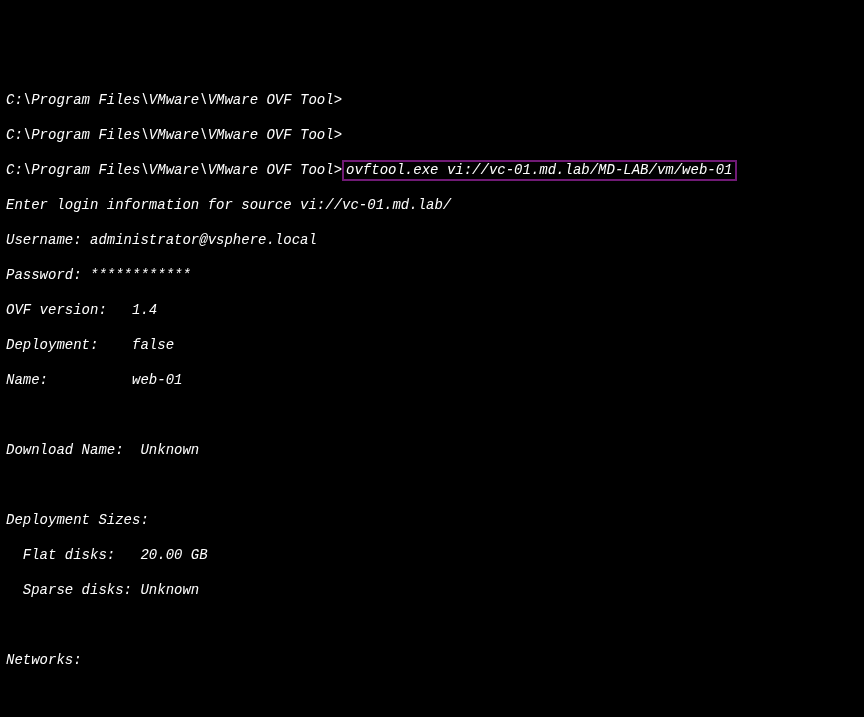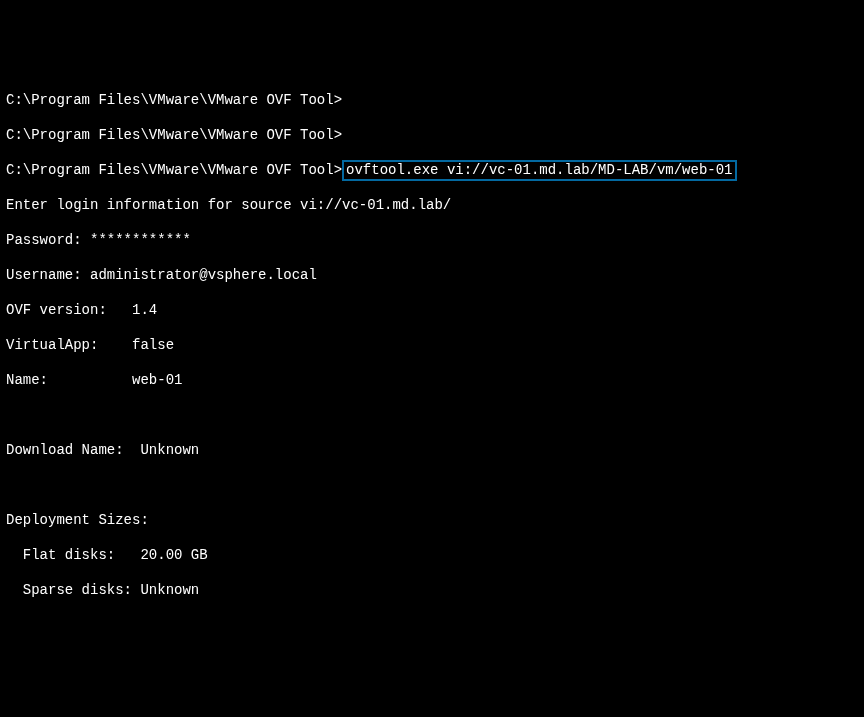--- a/index.html
+++ b/index.html
@@ -14,51 +14,53 @@
       font-size: 14px;
       line-height: 1.25;
       padding: 4px 6px;
       white-space: pre;
       width: 864px;
       height: 717px;
       overflow: hidden;
     }
     .line {
       display: block;
+      font-style: italic;
     }
     .highlight-box-1 {
-      border: 2px solid #0369a1;
+      border: 2px solid #701a75;
       display: inline-block;
       padding: 0 2px;
       margin: -2px 0;
       white-space: pre;
     }
   </style>
 </head>
 <body>
 
 
 
 <div>
 <span class="line">C:\Program Files\VMware\VMware OVF Tool&gt;</span>
 <span class="line">C:\Program Files\VMware\VMware OVF Tool&gt;</span>
 <span class="line"><span>C:\Program Files\VMware\VMware OVF Tool&gt;</span><span class="highlight-box-1">ovftool.exe vi://vc-01.md.lab/MD-LAB/vm/web-01</span></span>
 <span class="line">Enter login information for source vi://vc-01.md.lab/</span>
+<span class="line"><span>Username: </span><span>administrator@vsphere.local</span></span>
 <span class="line"><span>Password: </span><span>************</span></span>
-<span class="line"><span>Username: </span><span>administrator@vsphere.local</span></span>
 <span class="line"><span>OVF version:   </span><span>1.4</span></span>
-<span class="line"><span>VirtualApp:    </span><span>false</span></span>
+<span class="line"><span>Deployment:    </span><span>false</span></span>
 <span class="line"><span>Name:          </span><span>web-01</span></span>
 <span class="line"> </span>
 <span class="line"><span>Download Name:  </span><span>Unknown</span></span>
 <span class="line"> </span>
 <span class="line">Deployment Sizes:</span>
 <span class="line"><span>  Flat disks:   </span><span>20.00 GB</span></span>
 <span class="line"><span>  Sparse disks: </span><span>Unknown</span></span>
 <span class="line"> </span>
+<span class="line">Networks:</span>
 
 
 
 
 
 
 
 
 </div>
 

